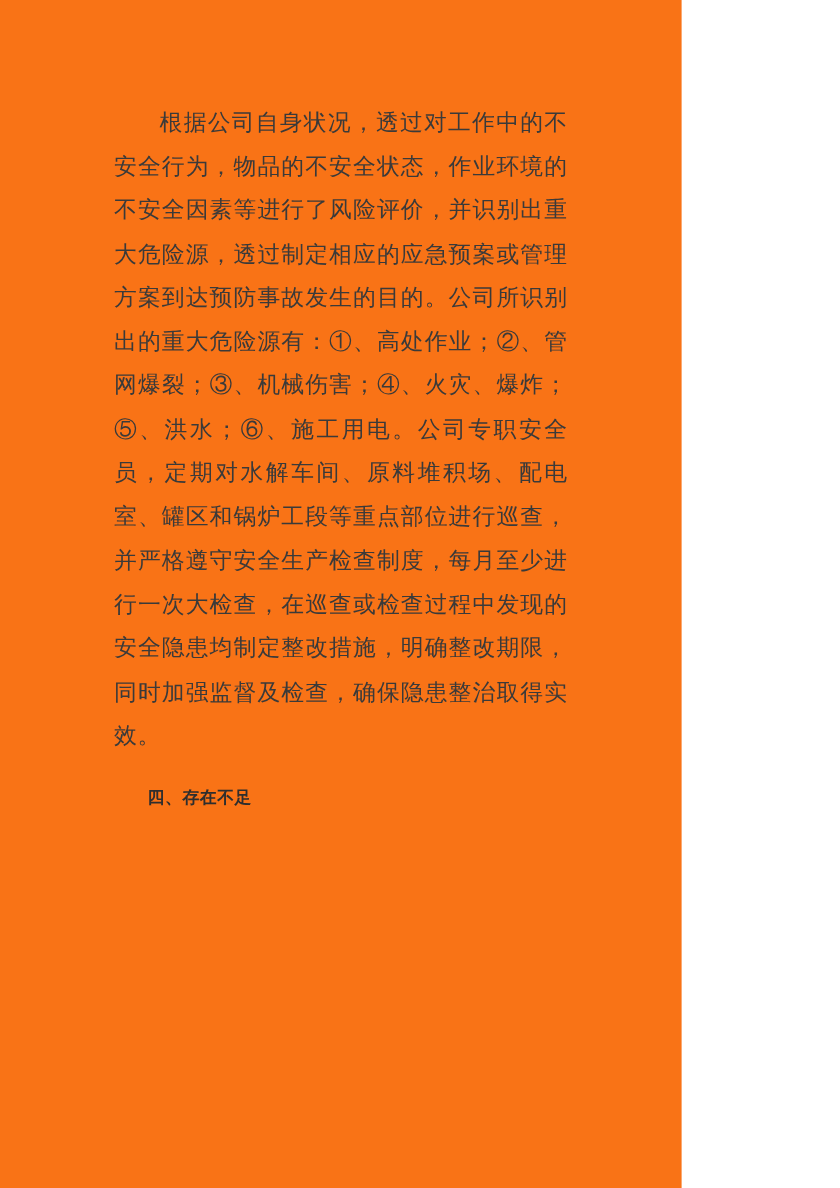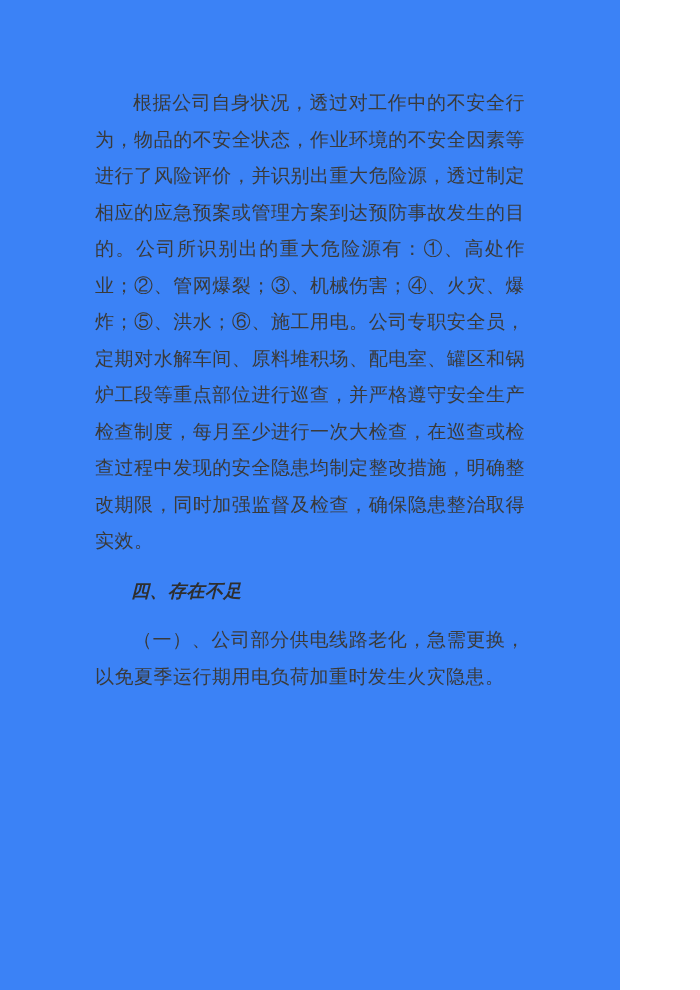--- a/index.html
+++ b/index.html
@@ -2,23 +2,23 @@
 <html><head>
 <meta charset="utf-8">
 <style>
   html, body {
     margin: 0;
     padding: 0;
     background: #ffffff;
   }
   .page {
     position: relative;
-    width: 620px;
+    width: 568px;
     height: 990px;
-    background: #3b82f6;
+    background: #f97316;
     overflow: hidden;
     font-family: "Liberation Serif", "DejaVu Serif", serif;
   }
   .content {
     box-sizing: border-box;
     padding: 85px 95px 0 95px;
   }
   .para {
     margin: 0 0 13px 0;
     font-size: 19px;
@@ -28,32 +28,30 @@
     text-justify: inter-character;
     text-indent: 2em;
     letter-spacing: 0.5px;
     word-break: break-all;
   }
   .para:last-child {
     margin-bottom: 0;
   }
   .heading {
     margin: 3px 0 13px 0;
-    font-size: 18px;
+    font-size: 14px;
     line-height: 36.5px;
     font-weight: bold;
     color: #2e2e2e;
     text-indent: 2em;
     letter-spacing: 0.5px;
     font-family: "Liberation Sans", "DejaVu Sans", sans-serif;
-    font-style: italic;
   }
 </style>
 </head>
 <body>
 
 <div class="page">
   <div class="content">
     <p class="para">根据公司自身状况，透过对工作中的不安全行为，物品的不安全状态，作业环境的不安全因素等进行了风险评价，并识别出重大危险源，透过制定相应的应急预案或管理方案到达预防事故发生的目的。公司所识别出的重大危险源有：①、高处作业；②、管网爆裂；③、机械伤害；④、火灾、爆炸；⑤、洪水；⑥、施工用电。公司专职安全员，定期对水解车间、原料堆积场、配电室、罐区和锅炉工段等重点部位进行巡查，并严格遵守安全生产检查制度，每月至少进行一次大检查，在巡查或检查过程中发现的安全隐患均制定整改措施，明确整改期限，同时加强监督及检查，确保隐患整治取得实效。</p>
     <h2 class="heading">四、存在不足</h2>
-    <p class="para">（一）、公司部分供电线路老化，急需更换，以免夏季运行期用电负荷加重时发生火灾隐患。</p>
   </div>
 </div>
 
 </body></html>

